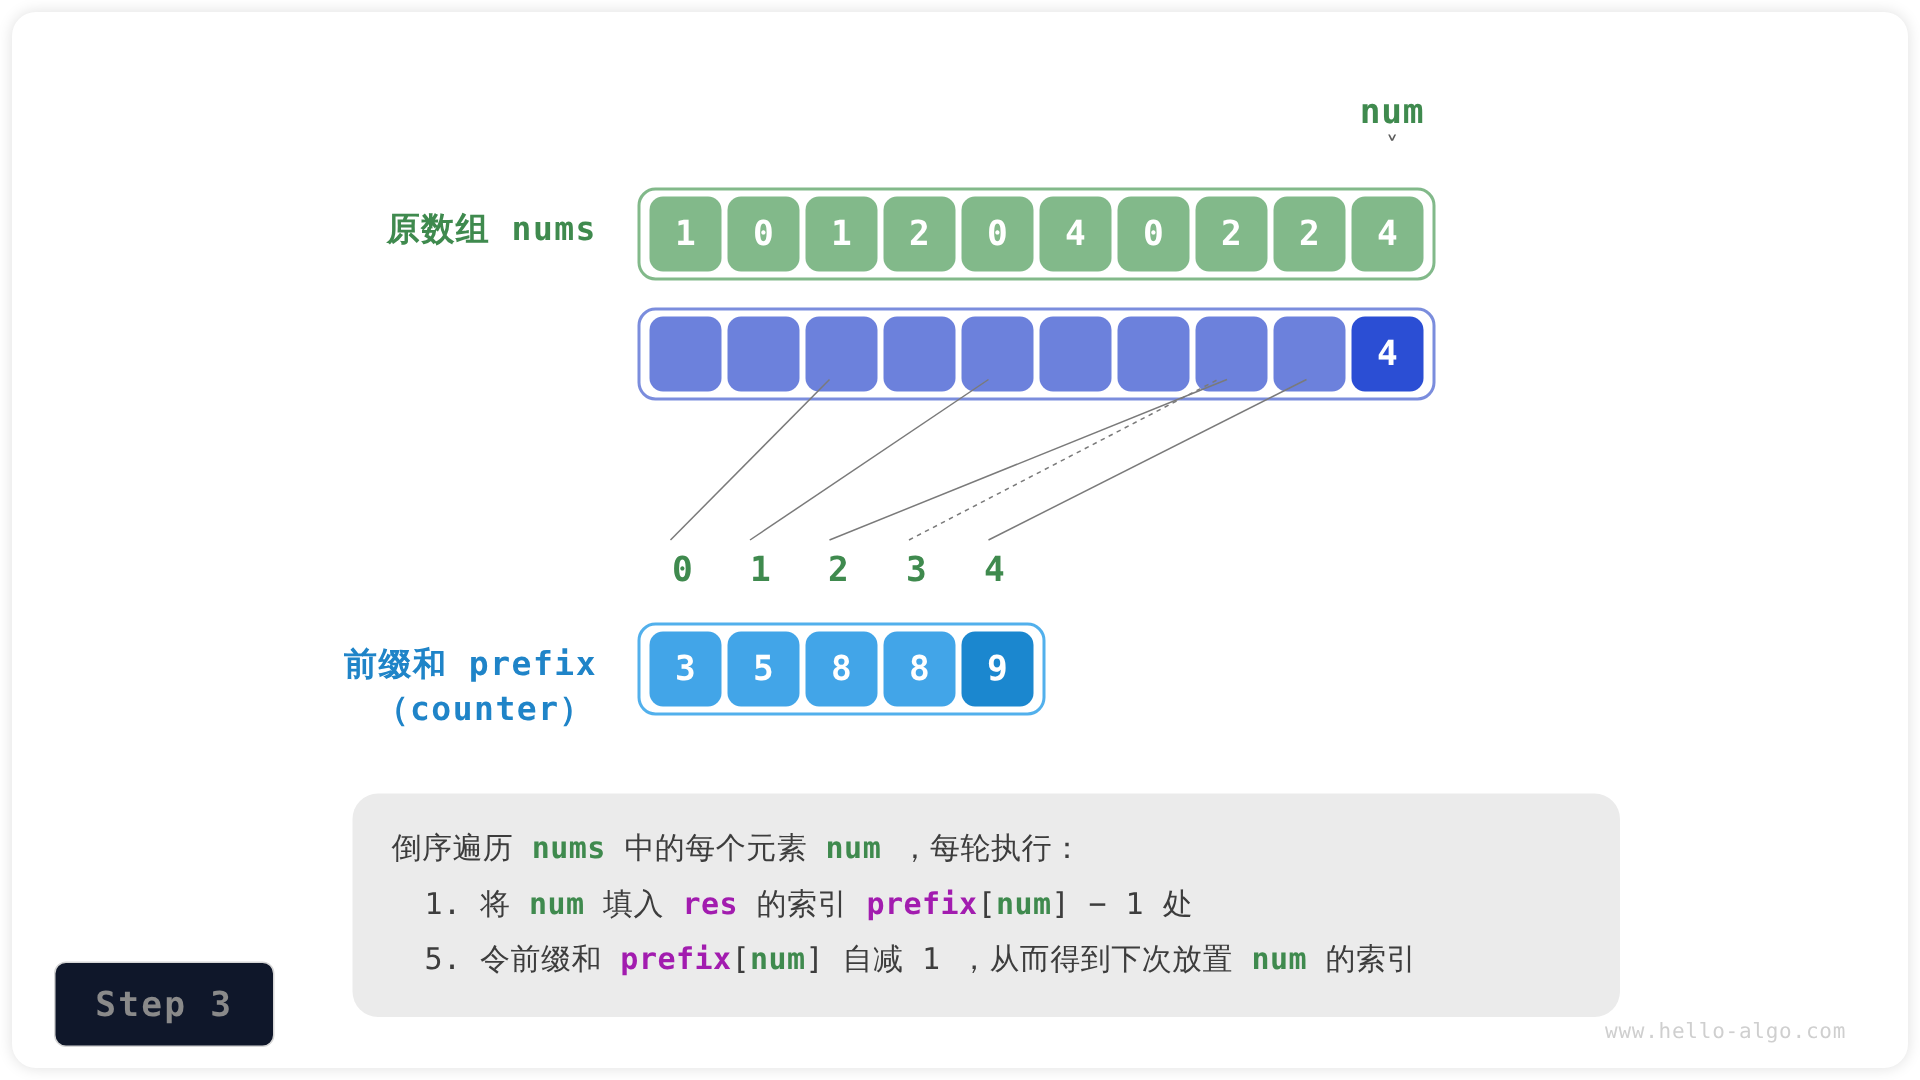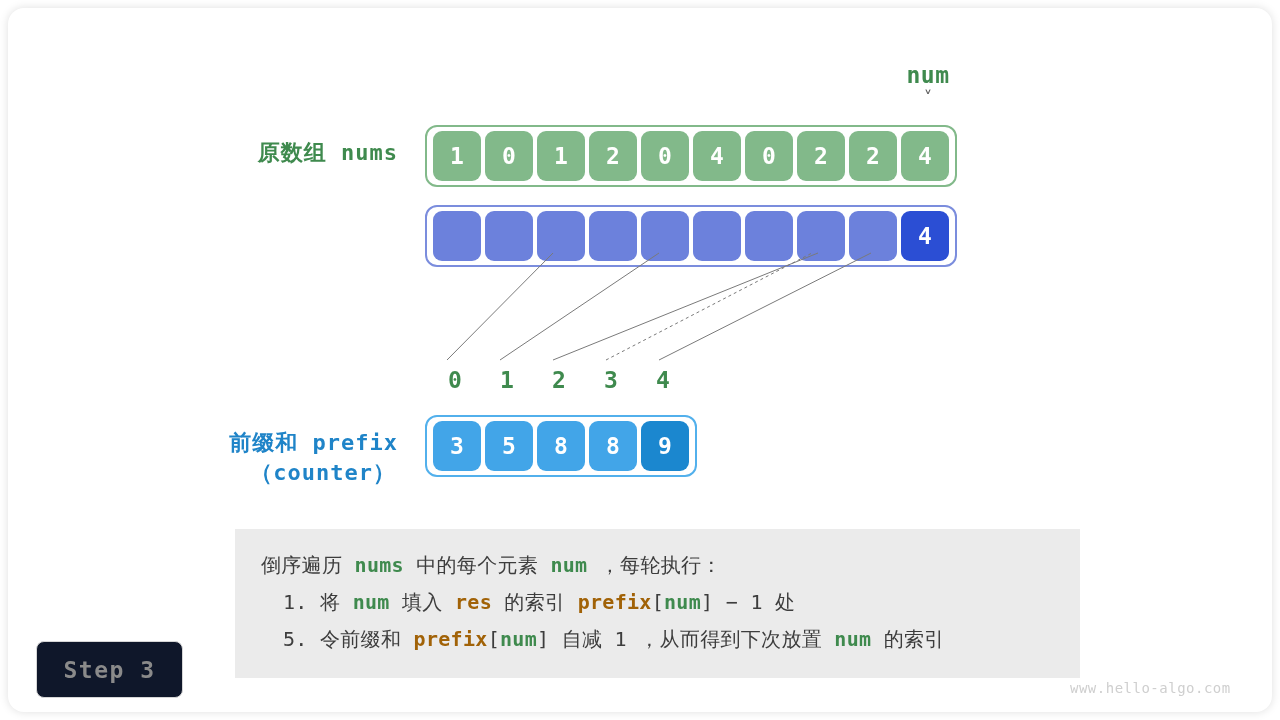--- a/index.html
+++ b/index.html
@@ -134,33 +134,33 @@
   }
 
   
   .desc-box {
     position: absolute;
     left: 227px;
     top: 521px;
     width: 845px;
     padding: 18px 26px 20px 26px;
     background: #ebebeb;
-    border-radius: 0;
+    border-radius: 17px;
     box-sizing: border-box;
   }
   .desc-line {
     font-size: 20px;
     color: #3d3d3d;
     line-height: 37px;
     white-space: nowrap;
     letter-spacing: 0.3px;
   }
   .desc-line.indent { padding-left: 22px; }
   .tok-green { color: #3f8a4e; font-weight: bold; }
-  .tok-blue  { color: #a16207; font-weight: bold; }
+  .tok-blue  { color: #a21caf; font-weight: bold; }
 
   
   .step-badge {
     position: absolute;
     left: 28px;
     top: 633px;
     width: 147px;
     height: 57px;
     border: 1px solid #d6d6d6;
     border-radius: 8px;

